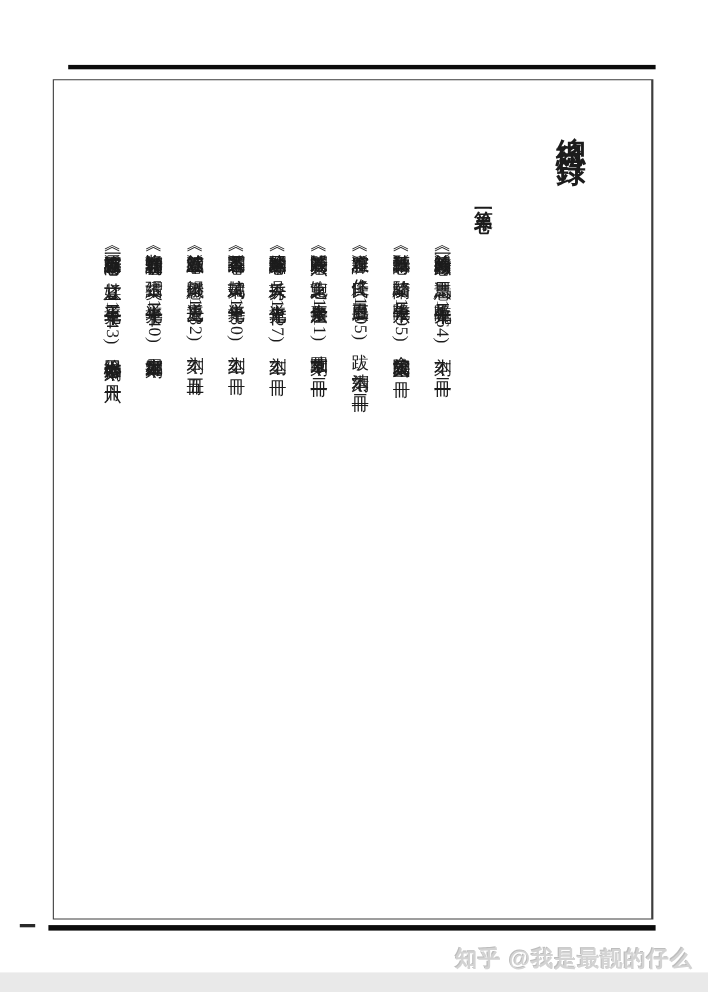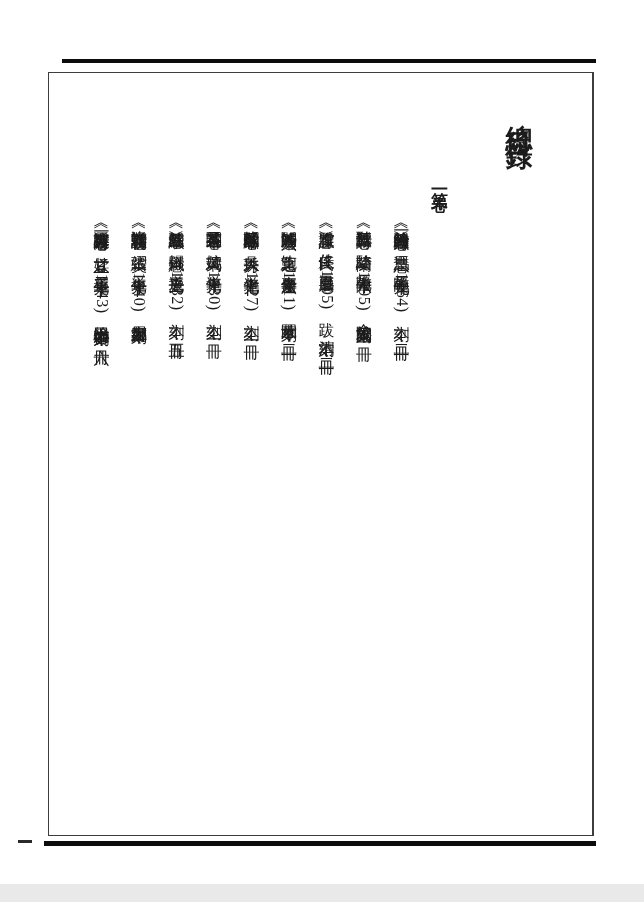--- a/index.html
+++ b/index.html
@@ -165,14 +165,15 @@
       <span>道光二十三年(1843)徐心田半偈齋刻本</span>
       <span>六冊</span>
     </div>
 
   </div>
 
   <div class="page-dash" title="一"></div>
 
   <div class="bottom-band"></div>
 
+  <div class="watermark">知乎 @我是最靓的仔么</div>
 
 </div>
 
 </body></html>

